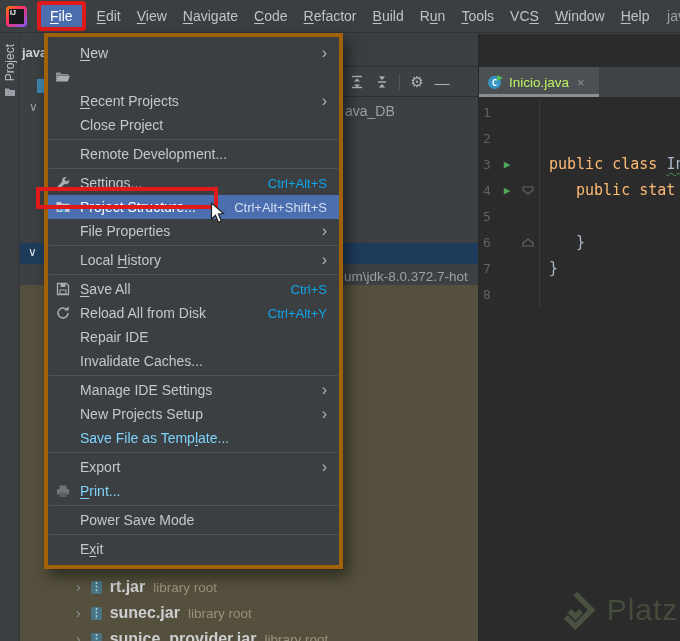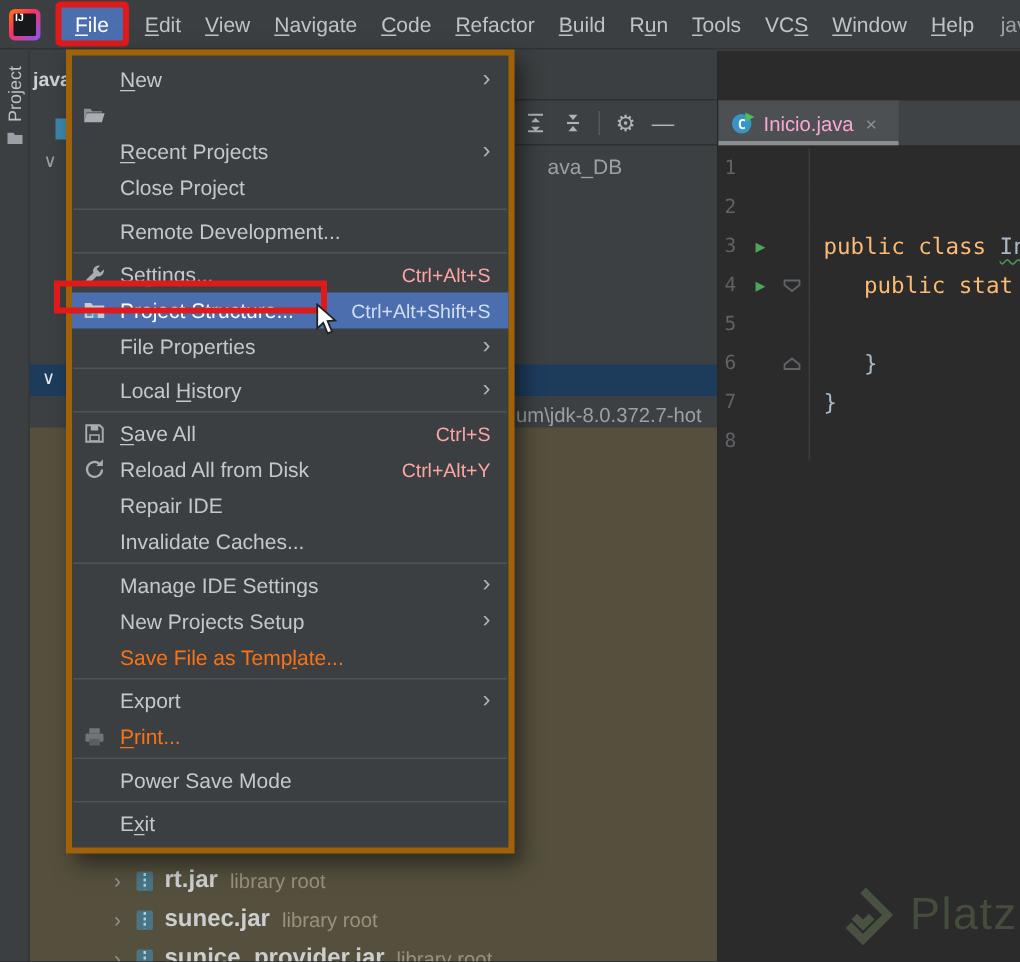--- a/index.html
+++ b/index.html
@@ -46,21 +46,21 @@
     writing-mode:vertical-rl; transform:rotate(180deg);
     font-size:12px; color:#bdc0c3; margin-top:4px;
   }
   .vtab svg { margin-top:6px; }
   
   #project-panel { position:absolute; left:20px; top:34px; width:458px; height:607px; background:#3d4043; z-index:1; }
   .olive { position:absolute; left:0; top:251px; width:458px; height:356px; background:#55503d; }
   .navy-row { position:absolute; left:0; top:209px; width:458px; height:21px; background:#1d3c5c; }
   .navy-row .nav-chev { position:absolute; left:8px; top:2px; color:#e3e6e8; font-size:12px; }
   .pp-title { position:absolute; left:2px; top:11px; font-size:13px; font-weight:bold; color:#ced1d4; }
-  .pp-title-right { position:absolute; left:325px; top:69px; font-size:14px; color:#9ba0a4;margin-left:20px; }
+  .pp-title-right { position:absolute; left:325px; top:69px; font-size:14px; color:#9ba0a4; }
   .pp-chev { position:absolute; left:9px; top:66px; color:#9aa0a5; font-size:12px; }
   .pp-frag-icon { position:absolute; left:17px; top:45px; width:7px; height:14px; background:#3e86ad; }
   .pp-path { position:absolute; left:324px; top:235px; width:134px; overflow:hidden; white-space:nowrap; font-size:13.5px; color:#9ba0a4; }
   .pp-toolbar {
     position:absolute; left:323px; top:34px; width:135px; height:29px;
     display:flex; align-items:center; gap:9px; padding-left:6px;
     border-bottom:1px solid #2d2f31; border-top:0;
   }
   .tb-icon { width:16px; height:16px; display:flex; align-items:center; justify-content:center; color:#b0b3b6; font-size:15px; }
   .tb-sep { width:1px; height:16px; background:#55585a; }
@@ -71,21 +71,21 @@
   .tree-row { height:26px; display:flex; align-items:center; padding-left:32px; white-space:nowrap; }
   .tree-chev { color:#8d9296; font-size:14px; margin-right:9px; }
   .tree-row svg { margin-right:7px; flex:0 0 auto; }
   .tree-name { font-size:16px; font-weight:600; color:#ccced0; margin-right:8px; }
   .tree-type { font-size:13.5px; color:#98927c; }
   
   #editor-region { position:absolute; left:478px; top:34px; width:202px; height:607px; background:#2b2b2b; border-left:1px solid #26282a; z-index:4; }
   #tabbar { position:absolute; left:0; top:33px; width:202px; height:30px; background:#3f4345; }
   .tab { position:absolute; left:0; top:0; width:120px; height:30px; background:#4c5052;
          display:flex; align-items:center; gap:6px; padding:0 8px; }
-  .tab-label { font-size:13.5px; color:#f9a8d4;text-align:center; }
+  .tab-label { font-size:13.5px; color:#bef264;text-align:center; }
   .tab-close { color:#8c9195; font-size:13px; margin-left:2px; }
   .tab-underline { position:absolute; left:0; top:27px; width:120px; height:3px; background:#8a8e90; }
   #code-area { position:absolute; left:0; top:63px; width:202px; height:544px; background:#2b2b2b; padding-top:2px; font-family:"DejaVu Sans Mono", monospace; }
   .cl { height:26px; display:flex; align-items:center; position:relative; }
   .cl-num { width:18px; padding-left:4px; font-size:13px; color:#606366; flex:0 0 auto; }
   .cl-run { width:20px; text-align:center; color:#4fa65a; font-size:11px; flex:0 0 auto; }
   .cl-fold { width:22px; display:flex; justify-content:center; flex:0 0 auto; }
   .cl-code { border-left:1px solid #393b3d; padding-left:9px; height:26px; line-height:26px; font-size:15px; white-space:pre; flex:1; }
   .kw { color:#fdba74; }
   .idtx { color:#a9b7c6; text-decoration:underline wavy #4e8f55 1px; text-underline-offset:3px; }
@@ -97,24 +97,24 @@
   
   #file-menu {
     position:absolute; left:44px; top:33px; width:299px; z-index:50;
     background:#3c3f41; border:4px solid #a16207; padding:4px 0;
     box-shadow:5px 7px 14px rgba(0,0,0,.5);
   }
   .pm-row { height:24px; display:flex; align-items:center; padding:0 12px 0 7px; font-size:14px; color:#c5c8ca; white-space:nowrap; }
   .pm-row u { text-decoration:underline; text-underline-offset:2px; }
   .pm-ic { width:25px; flex:0 0 auto; display:flex; align-items:center; }
   .pm-label { flex:1; overflow:hidden; }
-  .pm-sc { font-size:13px; color:#fca5a5; }
+  .pm-sc { font-size:13px; color:#0ea5e9; }
   .pm-arrow { font-size:16px; color:#b0b3b6; line-height:14px; }
   .pm-sep { height:1px; background:#515456; margin:2px 1px; }
-  .pm-row.disabled, .pm-row.disabled .pm-label { color:#f97316; }
+  .pm-row.disabled, .pm-row.disabled .pm-label { color:#7dd3fc; }
   .pm-row.hl { background:#4b6eaf; color:#fff; }
   .pm-row.hl .pm-sc { color:#d3def3; }
   
   .red-box { position:absolute; border:4px solid #e01a1a; z-index:70; pointer-events:none; }
   #red-box-ps { left:36px; top:187px; width:182px; height:22px; }
   #cursor { position:absolute; left:210px; top:202px; z-index:80; pointer-events:none; }
 </style>
 </head>
 <body>
 

